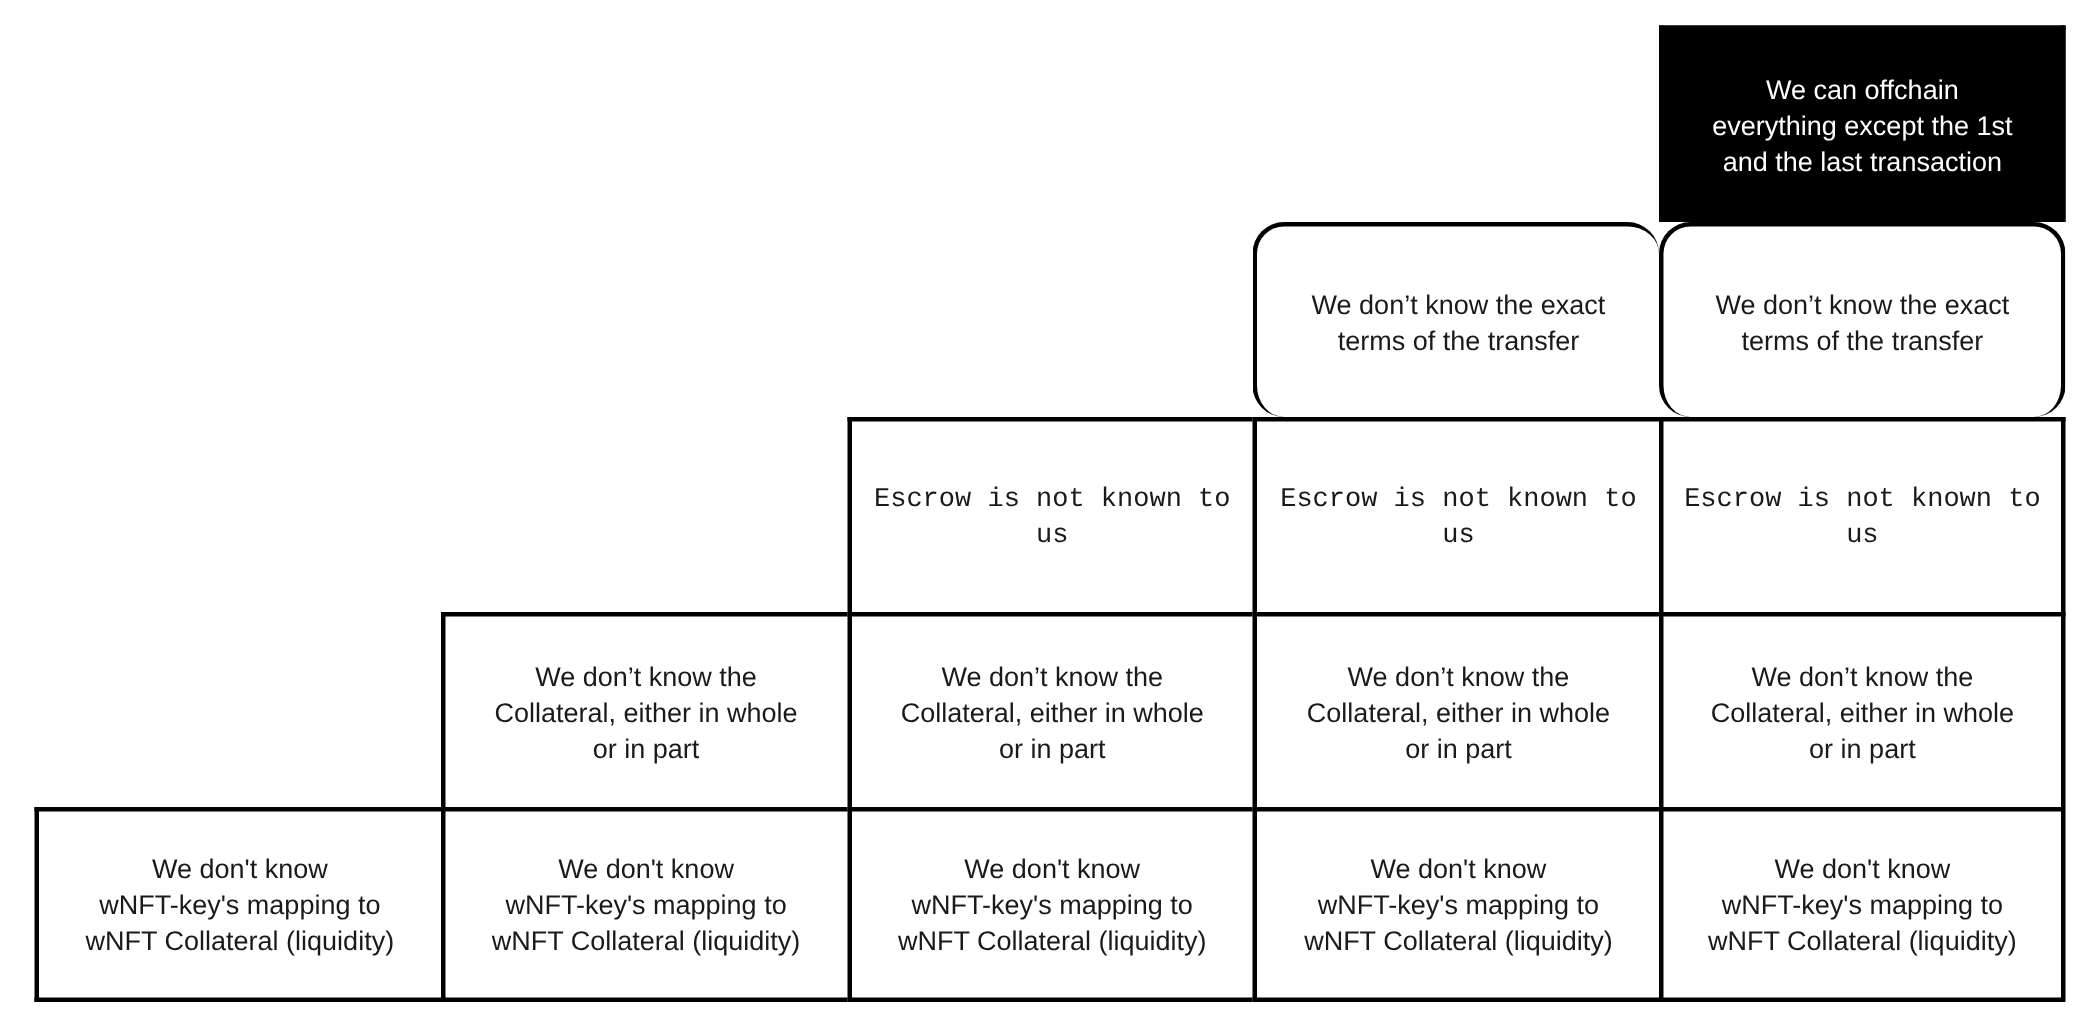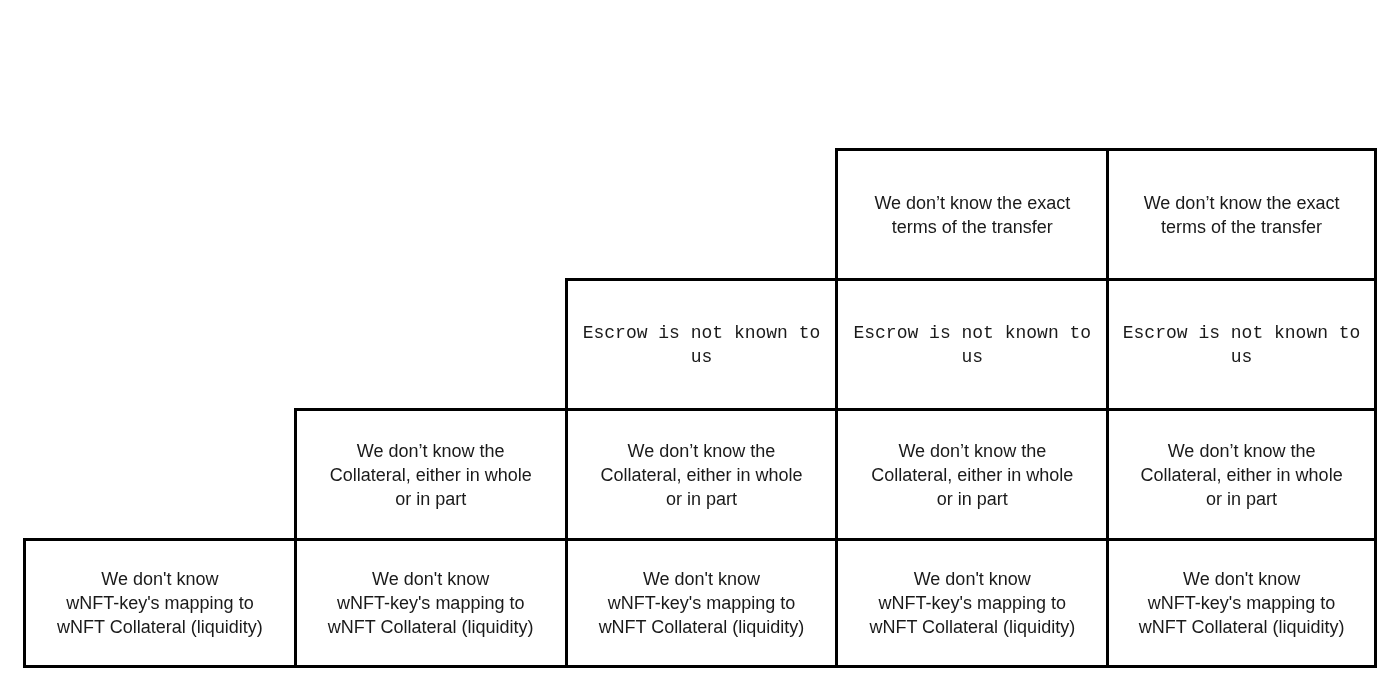--- a/index.html
+++ b/index.html
@@ -40,30 +40,33 @@
     background: #000000;
     color: #ffffff;
     border-color: #000000;
   }
   .c1 { grid-column: 1; }
   .c2 { grid-column: 2; }
   .c3 { grid-column: 3; }
   .c4 { grid-column: 4; }
   .c5 { grid-column: 5; border-right: 3px solid #000000; }
   .r1 { grid-row: 1; }
-  .r2 { grid-row: 2; }
+  .r2 { grid-row: 2; border-radius: 21px; }
   .r3 { grid-row: 3; font-family: Liberation Mono, monospace; }
   .r4 { grid-row: 4; }
   .r5 { grid-row: 5; border-bottom: 3px solid #000000; }
 </style>
 </head>
 <body>
 
 <div class="stairs">
 
+  <div class="cell highlight r1 c5">We can offchain
+everything except the 1st
+and the last transaction</div>
 
   <div class="cell r2 c4">We don’t know the exact
 terms of the transfer</div>
   <div class="cell r2 c5">We don’t know the exact
 terms of the transfer</div>
 
   <div class="cell r3 c3">Escrow is not known to us</div>
   <div class="cell r3 c4">Escrow is not known to us</div>
   <div class="cell r3 c5">Escrow is not known to us</div>
 

